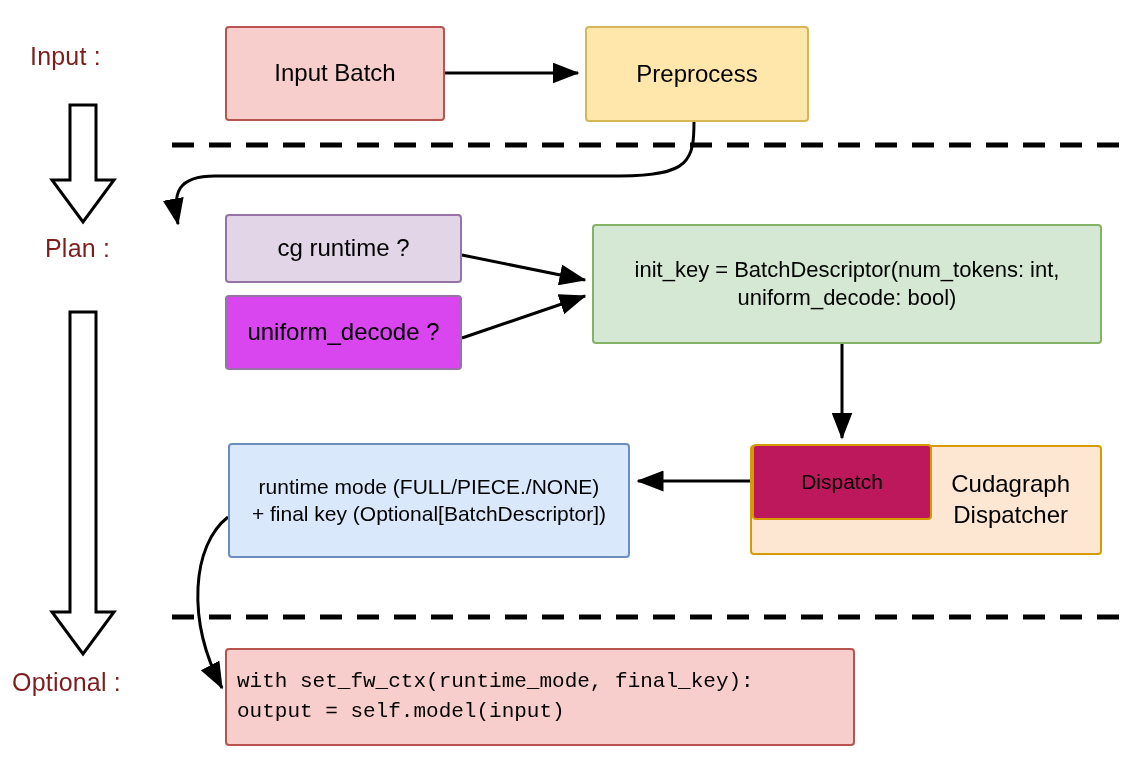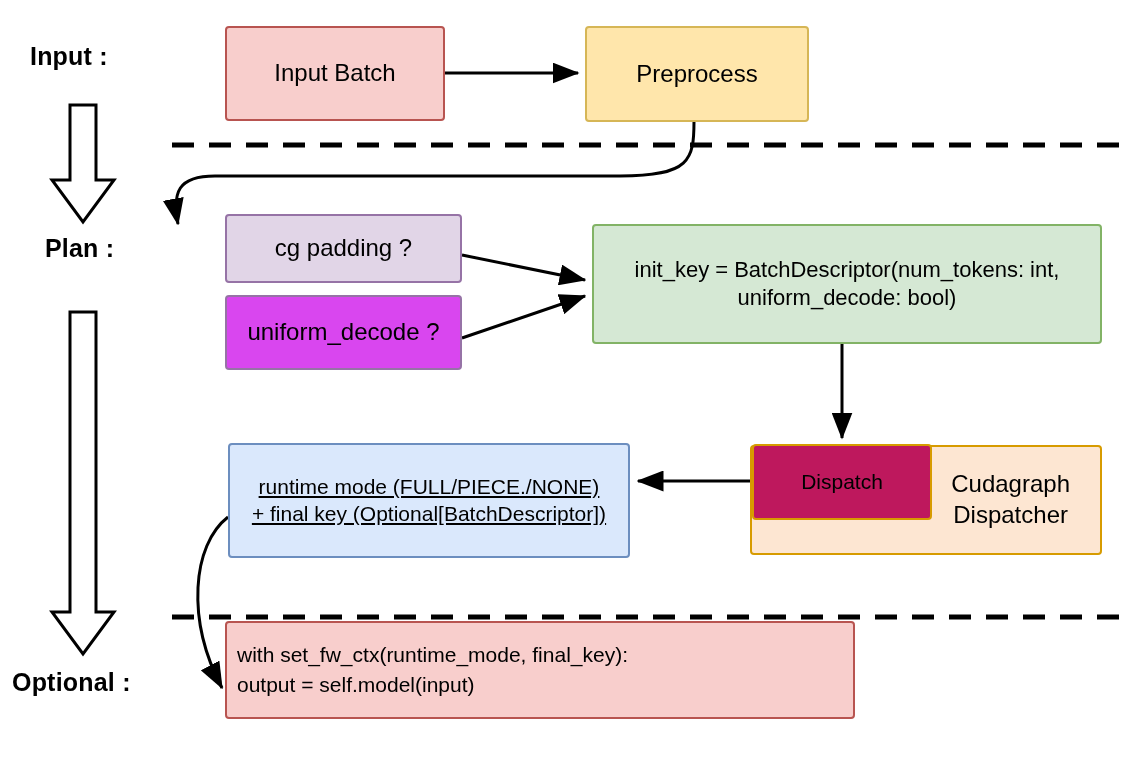--- a/index.html
+++ b/index.html
@@ -34,23 +34,23 @@
     text-align: center;
     border-radius: 4px;
     border-style: solid;
     border-width: 2px;
     color: #000000;
     line-height: 1.28;
     white-space: pre-line;
   }
   .stage-label {
     position: absolute;
-    font-weight: bold;
+    font-weight: normal;
     font-size: 25px;
-    color: #000000;
+    color: #7f1d1d;
     letter-spacing: 0.2px;
     white-space: nowrap;
   }
 
   
   #node-input-batch {
     left: 225px; top: 26px; width: 220px; height: 95px;
     background: #f8cecc; border-color: #b85450;
     font-size: 24px;
   }
@@ -85,26 +85,25 @@
   }
   #node-dispatch {
     left: 752px; top: 444px; width: 180px; height: 76px;
     background: #be185d; border-color: #d79b00;
     font-size: 21px;
   }
   #node-runtime-mode {
     left: 228px; top: 443px; width: 402px; height: 115px;
     background: #dae8fc; border-color: #6c8ebf;
     font-size: 21px;
-    text-decoration: underline;
   }
   #node-execute-code {
-    left: 225px; top: 621px; width: 630px; height: 98px;
+    left: 225px; top: 648px; width: 630px; height: 98px;
     background: #f8cecc; border-color: #b85450;
-    font-family: Liberation Sans, sans-serif;
+    font-family: Liberation Mono, monospace;
     font-size: 21px;
     justify-content: flex-start;
     text-align: left;
     padding-left: 10px;
     line-height: 1.45;
   }
 
   #label-input   { left: 30px;  top: 42px; }
   #label-plan    { left: 45px;  top: 234px; }
   #label-execute { left: 12px;  top: 668px; }
@@ -144,21 +143,21 @@
   </svg>
 
   <div class="stage-label" id="label-input">Input :</div>
   <div class="stage-label" id="label-plan">Plan :</div>
   <div class="stage-label" id="label-execute">Optional :</div>
 
   <div class="node" id="node-input-batch">Input Batch</div>
 
   <div class="node" id="node-preprocess">Preprocess</div>
 
-  <div class="node" id="node-cg-padding">cg padding ?</div>
+  <div class="node" id="node-cg-padding">cg runtime ?</div>
 
   <div class="node" id="node-uniform-decode">uniform_decode ?</div>
 
   <div class="node" id="node-init-key">init_key = BatchDescriptor(num_tokens: int,
 uniform_decode: bool)</div>
 
   <div class="node" id="node-cudagraph-dispatcher">Cudagraph
 Dispatcher</div>
 
   <div class="node" id="node-dispatch">Dispatch</div>

